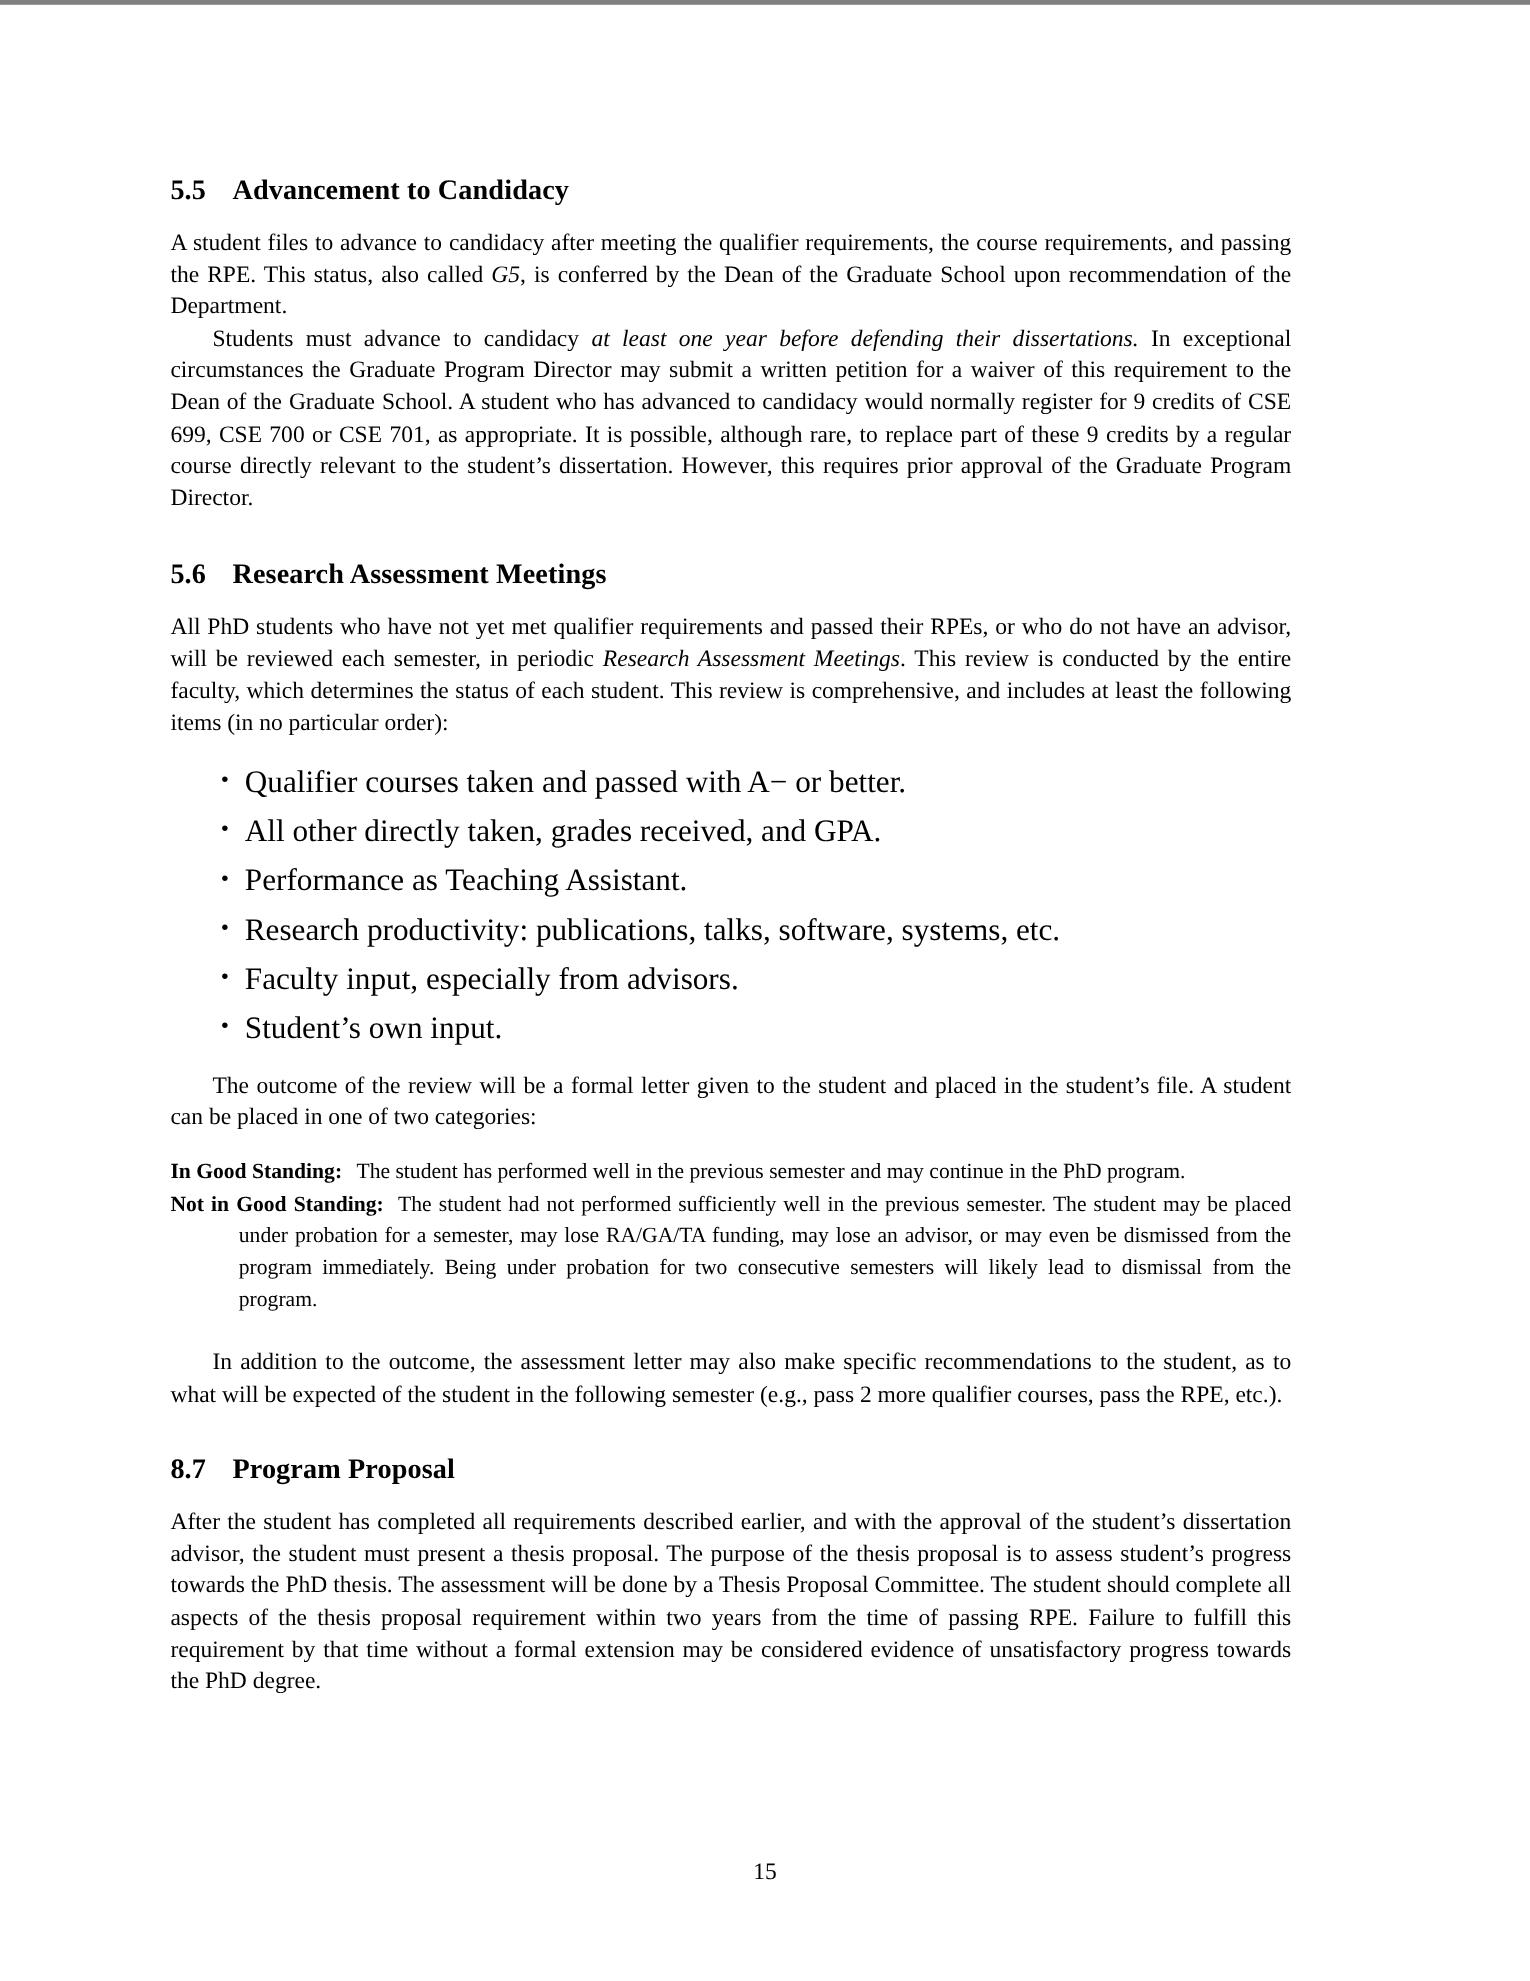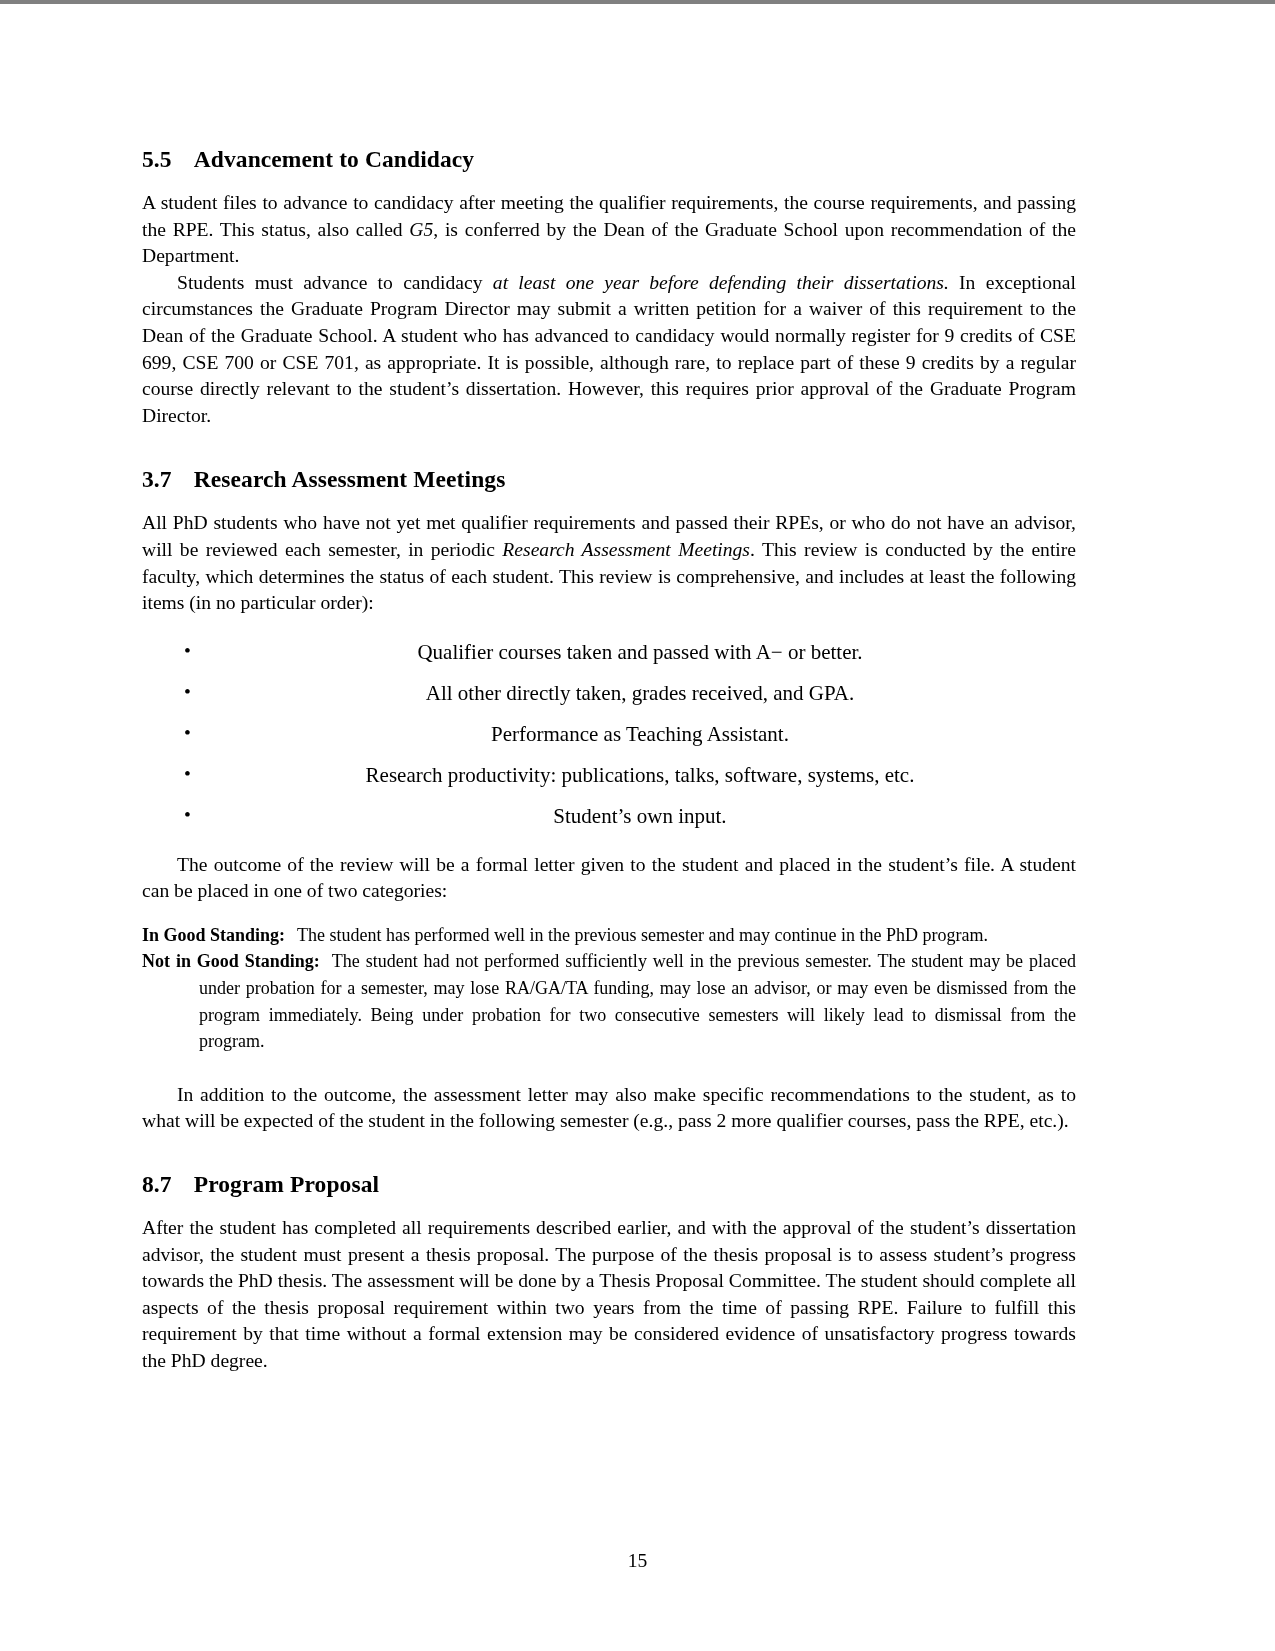--- a/index.html
+++ b/index.html
@@ -35,25 +35,25 @@
     margin-top: 17px;
   }
   .para.noindent { text-indent: 0; }
   .para.indent { text-indent: 35px; margin-top: 0; }
   .para.spaced-indent { text-indent: 35px; margin-top: 27px; }
   .h-5-6 { margin-top: 36px; }
   .h-5-7 { margin-top: 35px; }
   .bullet-list { margin-top: 22px; margin-bottom: 22px; }
   .bullet-item {
     position: relative;
-    font-size: 21px;
+    font-size: 26px;
     line-height: 26.6px;
     padding-left: 62px;
     margin-top: 14.5px;
-    text-align: center;
+    text-align: left;
   }
   .bullet-item::before {
     content: "\2022";
     position: absolute;
     left: 42px;
     top: -1px;
     font-size: 19.6px;
   }
   .def-list { margin-top: 17px; }
   .def-item {
@@ -79,29 +79,30 @@
 
 <div class="page">
   <div class="content">
 
     <h2 class="section-heading"><span class="sec-num">5.5</span><span>Advancement to Candidacy</span></h2>
 
     <p class="para noindent"><span>A student files to advance to candidacy after meeting the qualifier requirements, the course requirements, and passing the RPE. This status, also called </span><span class="em">G5</span><span>, is conferred by the Dean of the Graduate School upon recommendation of the Department.</span></p>
 
     <p class="para indent"><span>Students must advance to candidacy </span><span class="em">at least one year before defending their dissertations.</span><span> In exceptional circumstances the Graduate Program Director may submit a written petition for a waiver of this requirement to the Dean of the Graduate School. A student who has advanced to candidacy would normally register for 9 credits of CSE 699, CSE 700 or CSE 701, as appropriate. It is possible, although rare, to replace part of these 9 credits by a regular course directly relevant to the student’s dissertation. However, this requires prior approval of the Graduate Program Director.</span></p>
 
-    <h2 class="section-heading h-5-6"><span class="sec-num">3.7</span><span>Research Assessment Meetings</span></h2>
+    <h2 class="section-heading h-5-6"><span class="sec-num">5.6</span><span>Research Assessment Meetings</span></h2>
 
     <p class="para noindent"><span>All PhD students who have not yet met qualifier requirements and passed their RPEs, or who do not have an advisor, will be reviewed each semester, in periodic </span><span class="em">Research Assessment Meetings</span><span>. This review is conducted by the entire faculty, which determines the status of each student. This review is comprehensive, and includes at least the following items (in no particular order):</span></p>
 
     <div class="bullet-list">
       <div class="bullet-item">Qualifier courses taken and passed with A− or better.</div>
       <div class="bullet-item">All other directly taken, grades received, and GPA.</div>
       <div class="bullet-item">Performance as Teaching Assistant.</div>
       <div class="bullet-item">Research productivity: publications, talks, software, systems, etc.</div>
+      <div class="bullet-item">Faculty input, especially from advisors.</div>
       <div class="bullet-item">Student’s own input.</div>
     </div>
 
     <p class="para indent">The outcome of the review will be a formal letter given to the student and placed in the student’s file. A student can be placed in one of two categories:</p>
 
     <div class="def-list">
       <div class="def-item"><span class="def-label">In Good Standing:</span><span>The student has performed well in the previous semester and may continue in the PhD program.</span></div>
       <div class="def-item"><span class="def-label">Not in Good Standing:</span><span>The student had not performed sufficiently well in the previous semester. The student may be placed under probation for a semester, may lose RA/GA/TA funding, may lose an advisor, or may even be dismissed from the program immediately. Being under probation for two consecutive semesters will likely lead to dismissal from the program.</span></div>
     </div>
 

